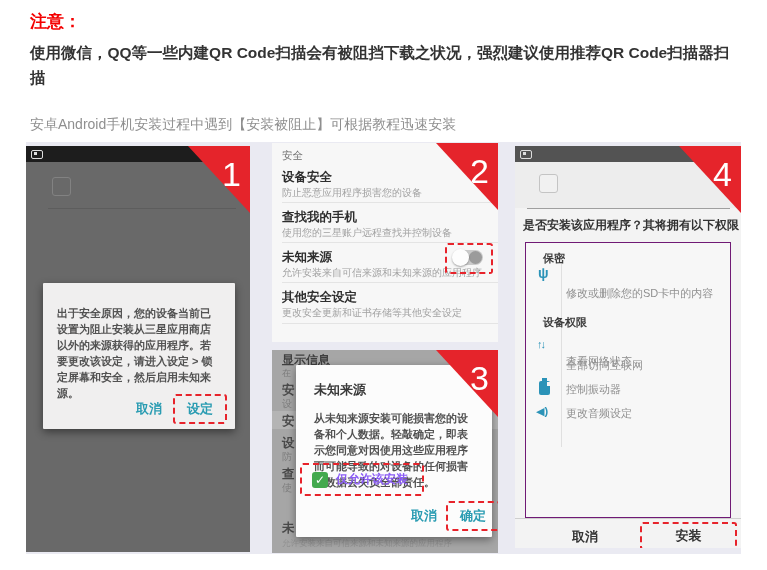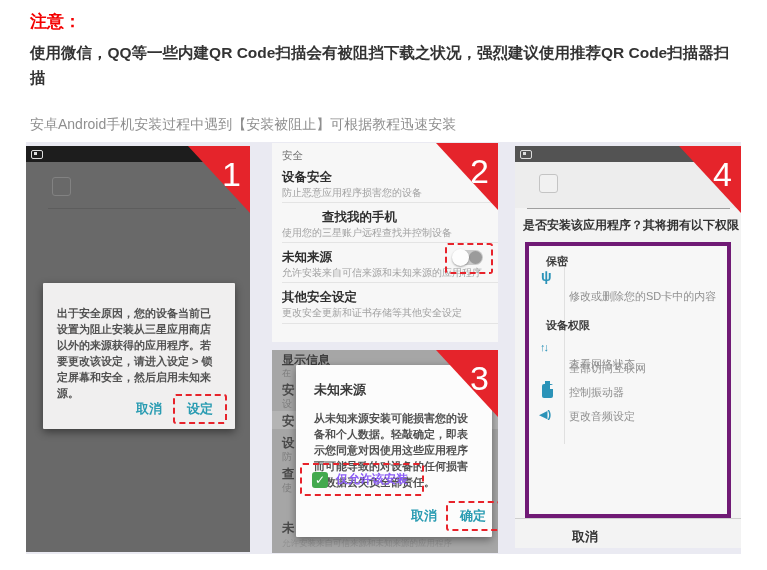--- a/index.html
+++ b/index.html
@@ -83,21 +83,21 @@
   .chk{width:16px;height:16px;background:#43a94e;border-radius:3px;color:#fff;font-size:12px;line-height:16px;
        text-align:center;font-weight:bold;}
   .chk-label{font-size:12px;font-weight:bold;color:#8b5cf6;}
   .dlg3-btns{position:absolute;right:-8px;bottom:6px;display:flex;align-items:center;gap:2px;}
 
   
   .p4-iconarea{left:0;top:15px;width:226px;height:47px;background:#ededed;}
   .appsq4{left:24px;top:28px;width:17px;height:17px;border:1px solid #c4c4c4;border-radius:3px;background:#f1f1f1;}
   .div4{left:12px;top:62px;width:203px;height:1px;background:#9f9f9f;}
   .p4-title{left:8px;top:71px;font-size:12px;font-weight:bold;color:#333;}
-  .perm{left:10px;top:96px;width:206px;height:276px;background:#f7f7f7;border:4px solid #701a75;box-sizing:border-box;}
+  .perm{left:10px;top:96px;width:206px;height:276px;background:#f7f7f7;border:1px solid #701a75;box-sizing:border-box;}
   .perm .vline{position:absolute;left:35px;top:16px;bottom:70px;width:1px;background:#e0e0e0;}
   .sec-h{position:absolute;left:17px;font-size:11px;font-weight:bold;color:#3c3c3c;}
   .perm-line{position:absolute;left:40px;font-size:11px;color:#8f8f8f;line-height:20px;}
   .picon{position:absolute;color:#2b93b8;}
   .usb{left:12px;font-size:14px;font-weight:bold;}
   .arr{left:11px;font-size:11px;font-weight:bold;letter-spacing:-2px;}
   .vib{left:13px;width:11px;height:14px;background:#2b93b8;border-radius:2px;}
   .vib::before{content:"";position:absolute;top:-3px;left:3px;width:5px;height:3px;background:#2b93b8;}
   .vib::after{content:"";position:absolute;top:1px;right:-1px;width:4px;height:4px;background:#f7f7f7;}
   .spk{left:10px;font-size:11px;font-weight:bold;}
@@ -143,21 +143,21 @@
     </div>
   </section>
 
   <section class="panel p2">
     <div class="abs p2-head nowrap">安全</div>
 
     <div class="abs row-t nowrap" style="left:10px;top:26px;">设备安全</div>
     <div class="abs row-s nowrap" style="left:10px;top:43px;">防止恶意应用程序损害您的设备</div>
     <div class="hdiv" style="top:59px;"></div>
 
-    <div class="abs row-t nowrap" style="left:10px;top:66px;margin-left:40px;">查找我的手机</div>
+    <div class="abs row-t nowrap" style="left:10px;top:66px;">查找我的手机</div>
     <div class="abs row-s nowrap" style="left:10px;top:83px;">使用您的三星账户远程查找并控制设备</div>
     <div class="hdiv" style="top:99px;"></div>
 
     <div class="abs row-t nowrap" style="left:10px;top:106px;">未知来源</div>
     <div class="abs row-s nowrap" style="left:10px;top:123px;">允许安装来自可信来源和未知来源的应用程序</div>
     <div class="toggle" style="left:181px;top:107px;"></div>
     <div class="abs dash" style="left:173px;top:100px;width:44px;height:27px;"></div>
     <div class="hdiv" style="top:139px;"></div>
 
     <div class="abs row-t nowrap" style="left:10px;top:146px;">其他安全设定</div>
@@ -232,19 +232,22 @@
 
       <span class="picon vib" style="top:138px;"></span>
       <div class="perm-line nowrap" style="top:136px;">控制振动器</div>
 
       <span class="picon spk" style="top:162px;">◀)</span>
       <div class="perm-line nowrap" style="top:160px;">更改音频设定</div>
     </div>
 
     <div class="abs p4-btnbar"></div>
     <div class="p4-btn p4-cancel nowrap">取消</div>
+    <div class="abs p4-install-box dash">
+      <span class="p4-btn nowrap" style="position:static;">安装</span>
+    </div>
 
     <div class="corner">
       <span>4</span>
     </div>
   </section>
 
 </div>
 
 </body></html>

